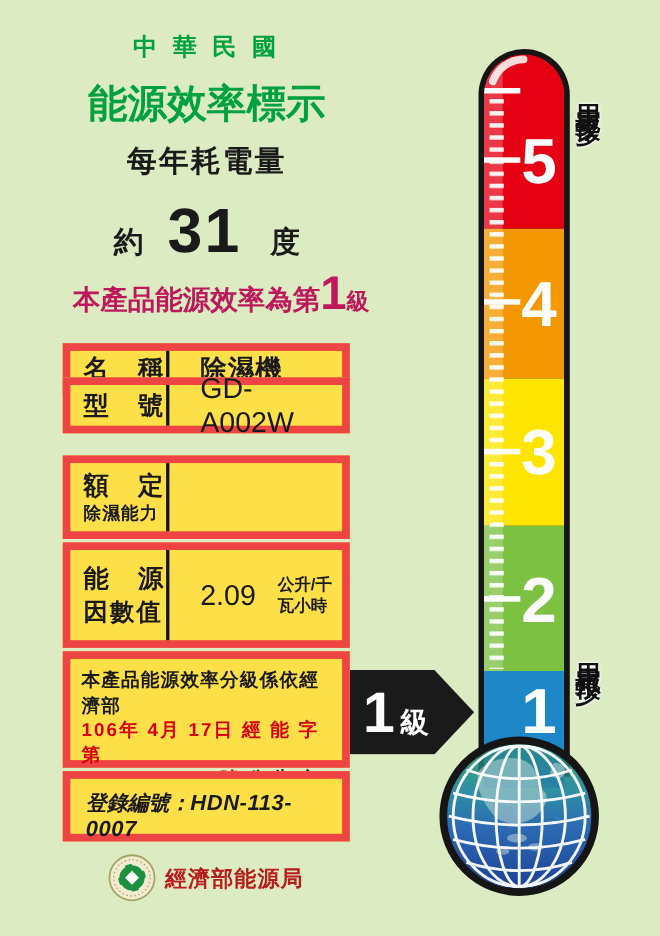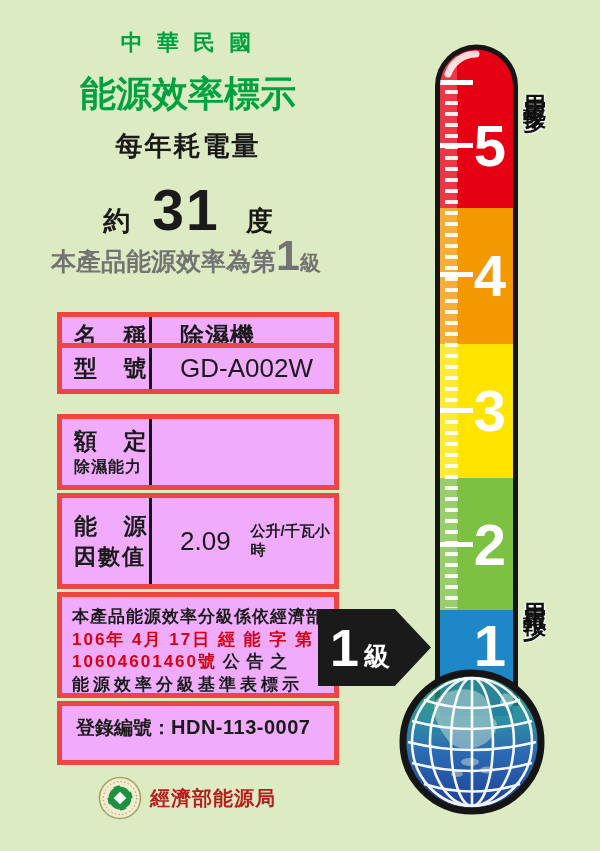--- a/index.html
+++ b/index.html
@@ -18,44 +18,44 @@
     font-size:36px; font-weight:bold; color:#00a23f; white-space:nowrap; }
   .subtitle { left:57px; top:128px; width:262px; text-align:center;
     font-size:27px; font-weight:bold; color:#1a1a1a; letter-spacing:2px; }
 
   .consumption { left:57px; top:182px; width:262px; display:flex;
     justify-content:center; align-items:baseline; color:#1a1a1a; }
   .consumption .pre { font-size:27px; font-weight:bold; margin-right:22px; }
   .consumption .val { font-size:57px; font-weight:bold; line-height:1; letter-spacing:2px; }
   .consumption .unit { font-size:27px; font-weight:bold; margin-left:26px; }
 
-  .grade-line { left:36px; top:234px; width:300px; display:flex;
-    justify-content:center; align-items:baseline; color:#737373; white-space:nowrap; }
+  .grade-line { left:36px; top:246px; width:300px; display:flex;
+    justify-content:flex-end; align-items:baseline; color:#be185d; white-space:nowrap; }
   .grade-line .pre { font-size:25px; font-weight:bold; }
   .grade-line .g { font-size:43px; font-weight:bold; line-height:1; }
   .grade-line .suf { font-size:21px; font-weight:bold; }
 
   
-  .box { position:absolute; left:57px; width:282px; background:#f0abfc;
-    border:5px solid #ef4444; color:#1a1a1a; }
+  .box { position:absolute; left:57px; width:261px; background:#fde047;
+    border:7px solid #ef4444; color:#1a1a1a; }
   .row { display:flex; }
   .cell-label { width:90px; border-right:3px solid #141414; display:flex;
     flex-direction:column; justify-content:center; padding:0 12px; }
   .cell-label .l1 { font-size:23px; font-weight:bold; letter-spacing:10px; white-space:nowrap; }
   .cell-label .l2 { font-size:16px; font-weight:bold; white-space:nowrap; letter-spacing:1px; }
   .cell-value { flex:1; display:flex; align-items:center; padding-left:28px; }
   .v-main { font-size:24px; font-weight:bold; letter-spacing:1px; }
   .v-big { font-size:26px; font-weight:normal; }
   .v-unit { font-size:15px; font-weight:bold; margin-left:28px; }
 
   .note-box { top:592px; height:106px; padding:9px 8px 0 10px;
     font-weight:bold; font-size:17px; line-height:22.5px; letter-spacing:1px; }
   .note-red { color:#d7000f; letter-spacing:2px; }
   .note-l4 { letter-spacing:4px; }
-  .reg-box { top:701px; height:64px; padding:9px 16px 0 14px; }
+  .reg-box { top:701px; height:64px; padding:9px 16px 0 14px;font-style:italic; }
   .reg-box .lab { font-size:19px; font-weight:bold; }
   .reg-box .val { font-size:20px; font-weight:bold; letter-spacing:.5px; }
 
   .footer { left:98px; top:775px; width:260px; height:46px; display:flex; align-items:center; }
   .footer .agency { font-size:20px; font-weight:bold; color:#b91c1c; margin-left:8px; letter-spacing:1px; }
 
   
   .vcap { writing-mode:vertical-rl; text-orientation:upright;
     font-size:23px; font-weight:bold; color:#111; letter-spacing:5px;
     text-shadow:0 0 3px #fff,0 0 3px #fff; }

